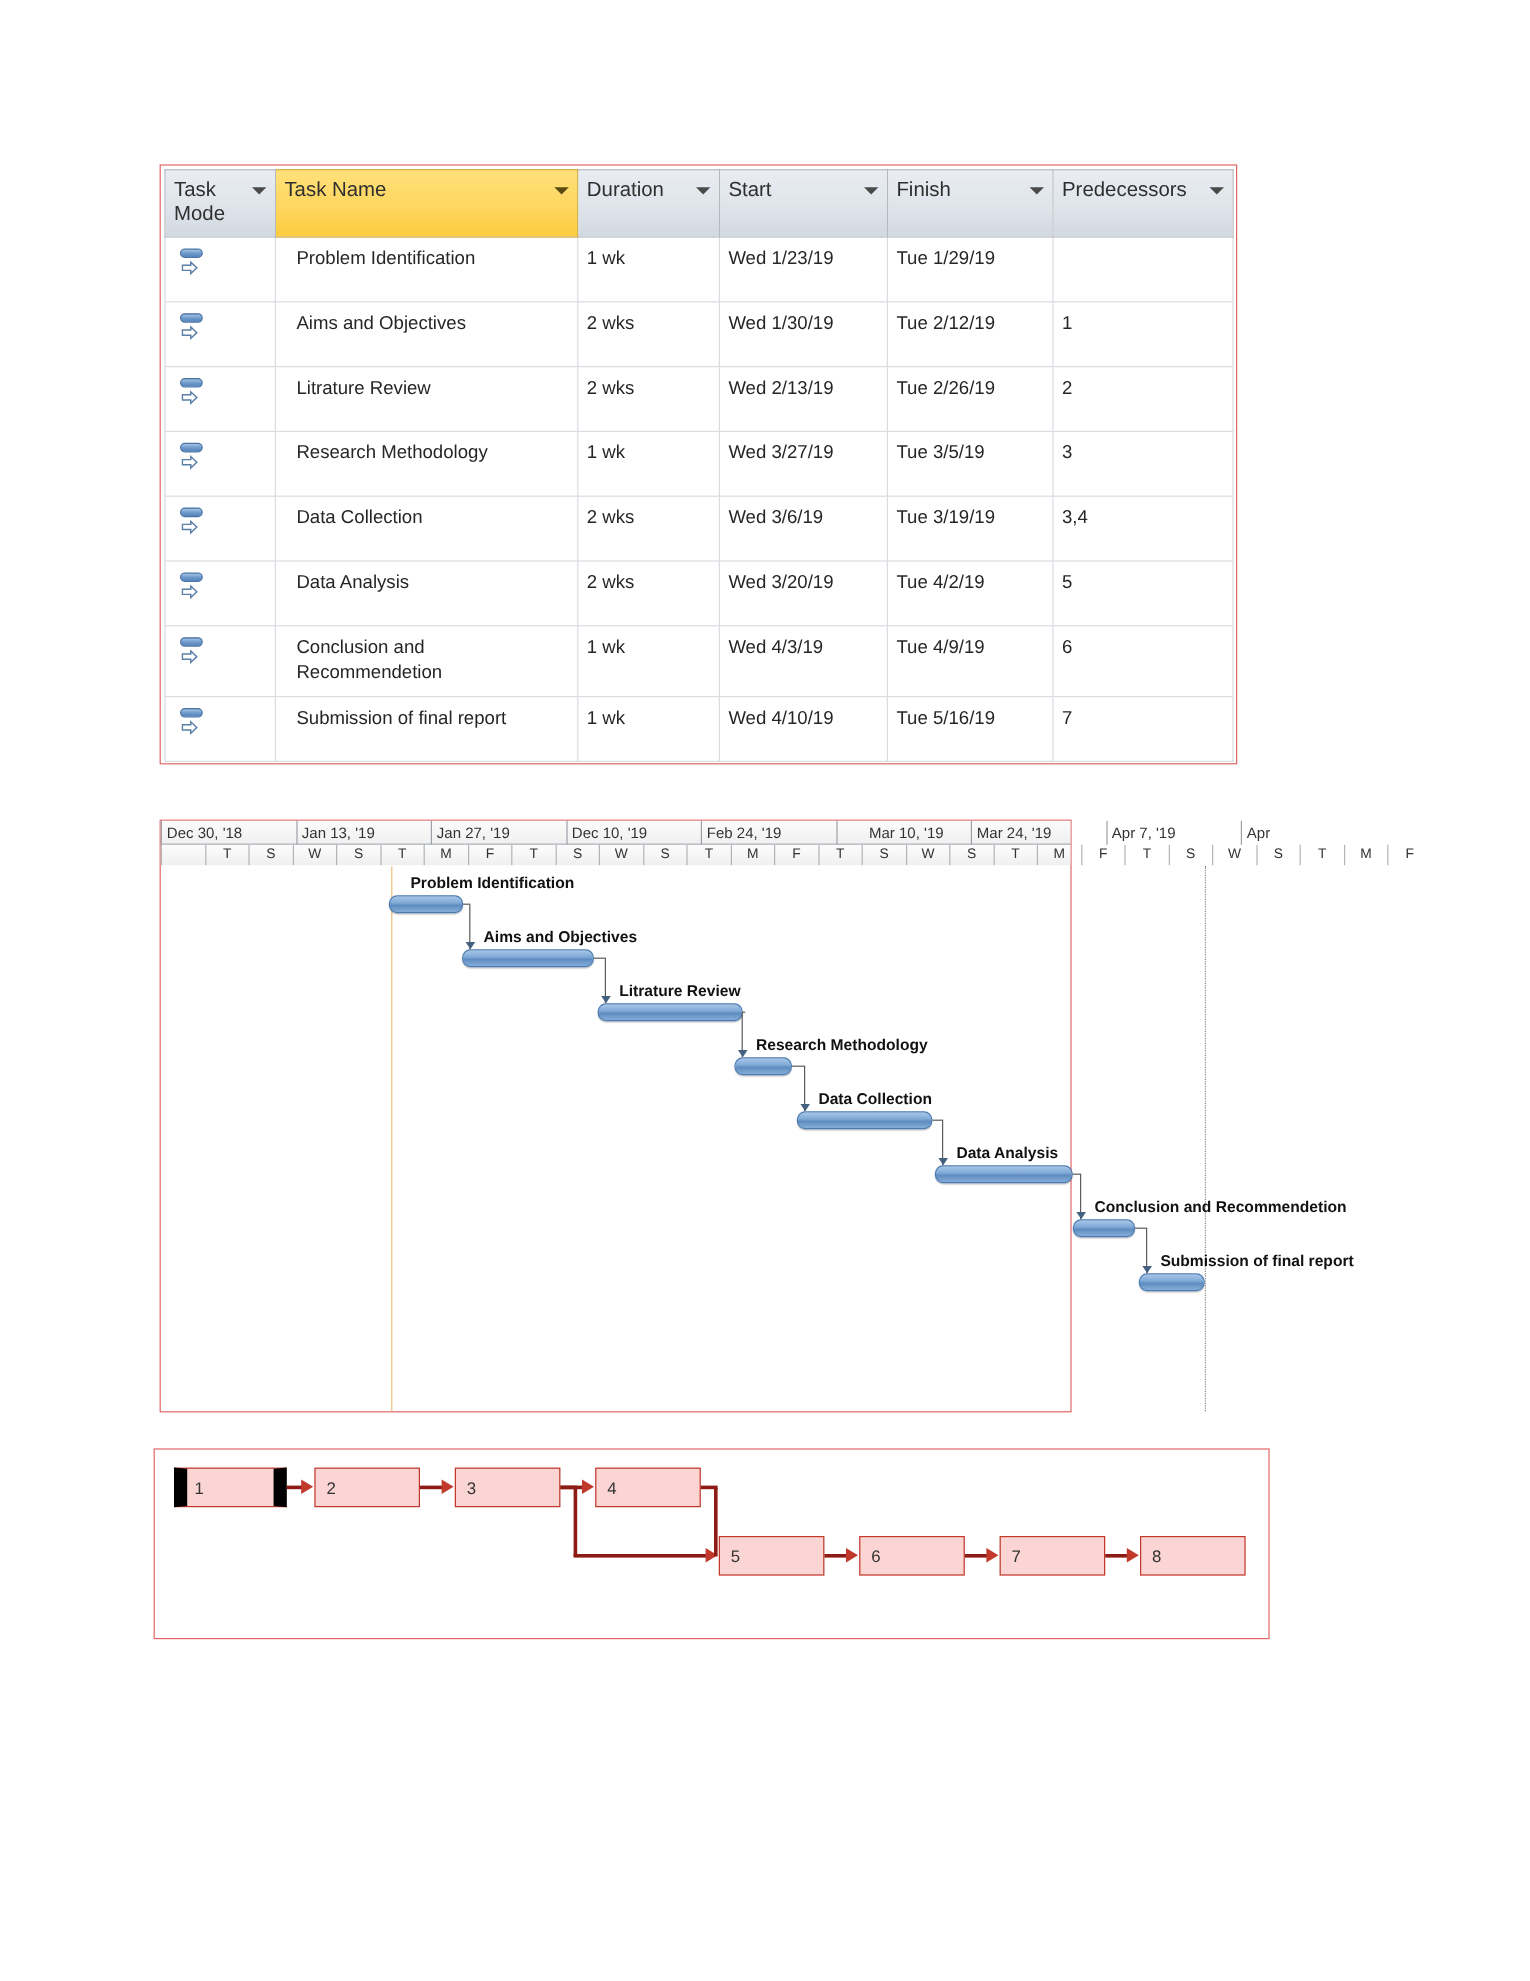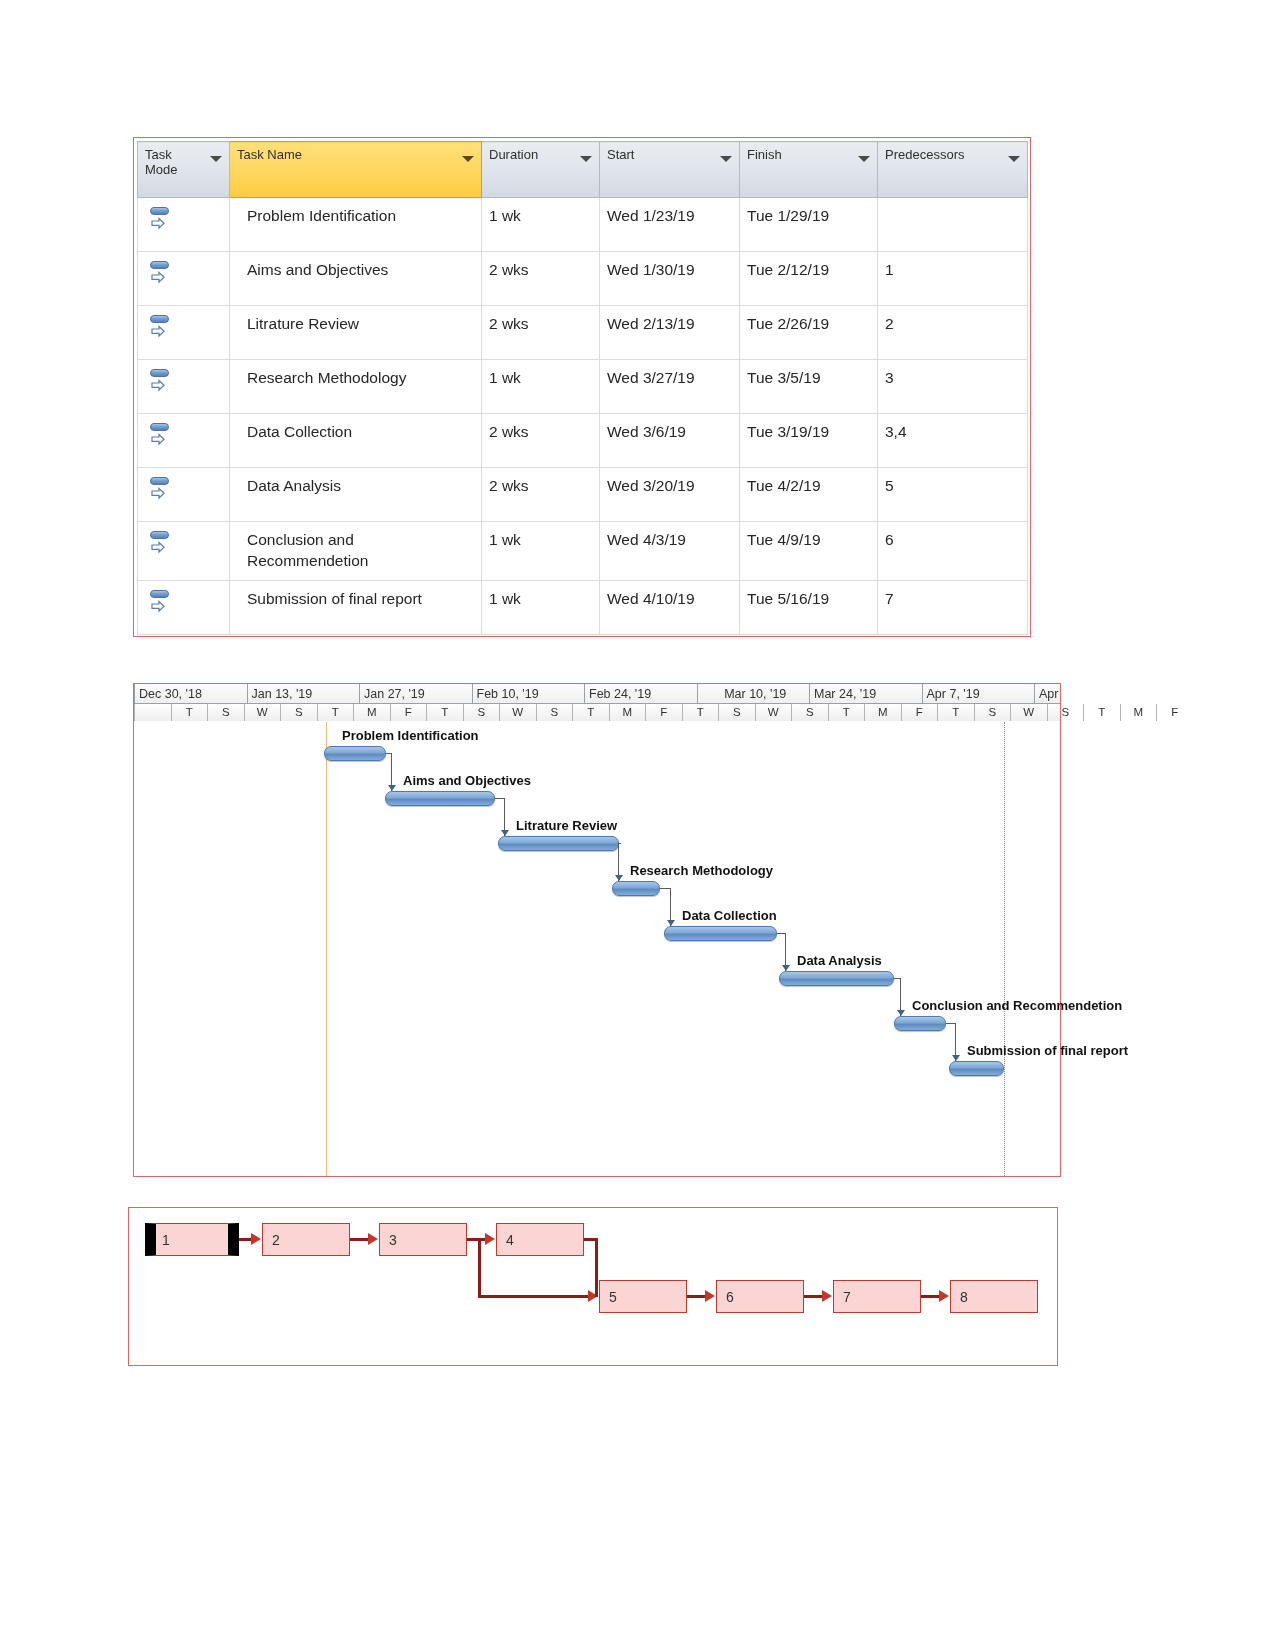--- a/index.html
+++ b/index.html
@@ -30,21 +30,21 @@
   #task-table col.c-name{width:252px;}
   #task-table col.c-dur{width:118px;}
   #task-table col.c-start{width:140px;}
   #task-table col.c-finish{width:138px;}
   #task-table col.c-pred{width:150px;}
 
   #task-table thead th{
     background:linear-gradient(to bottom,#e9edf2 0%,#dfe4eb 55%,#d2d8e0 100%);
     border:1px solid #b4b9c0;
     border-left:none;
-    font-size:13px;
+    font-size:17px;
     font-weight:400;
     color:#2f2f2f;
     text-align:left;
     padding:6px 6px 6px 7px;
     vertical-align:top;
     height:56px;
     position:relative;
   }
   #task-table thead th:first-child{ border-left:1px solid #b4b9c0; }
   #task-table thead th.hl{
@@ -83,21 +83,21 @@
     background:linear-gradient(to bottom,#a8c4e4 0%,#6f9bcd 50%,#5683b8 100%);
     border:1px solid #4a74a5;
   }
   .tmode-icon .arw{
     position:absolute; left:3px; top:11px; width:14px; height:13px;
   }
 
   
   #gantt-panel{
     position:absolute; left:133px; top:683px;
-    width:928px; height:494px;
+    width:760px; height:494px;
     border:1.5px solid #e06666;
     background:#ffffff;
   }
   #gantt-head{ position:absolute; left:0; top:0; right:0; height:38px; }
   .gh-weeks{ position:relative; height:20px; border-bottom:1px solid #9aa0a6;
     background:linear-gradient(to bottom,#fbfbfb,#f0f0f0); }
   .gh-week{
     position:absolute; top:0; height:20px;
     border-left:1px solid #9aa0a6;
     font-size:12.5px; color:#333;
@@ -326,21 +326,21 @@
       </tbody>
   </table>
 </div>
 
 <div id="gantt-panel">
   <div id="gantt-head">
     <div class="gh-weeks" id="gh-weeks">
         <div class="gh-week" style="left: 0px; width: 112.5px;">Dec 30, '18</div>
         <div class="gh-week" style="left: 112.5px; width: 112.5px;">Jan 13, '19</div>
         <div class="gh-week" style="left: 225px; width: 112.5px;">Jan 27, '19</div>
-        <div class="gh-week" style="left: 337.5px; width: 112.5px;">Feb 10, '19</div>
+        <div class="gh-week" style="left: 337.5px; width: 112.5px;">Dec 10, '19</div>
         <div class="gh-week" style="left: 450px; width: 112.5px;">Feb 24, '19</div>
         <div class="gh-week" style="left: 562.5px; width: 112.5px; text-align: center;">Mar 10, '19</div>
         <div class="gh-week" style="left: 675px; width: 112.5px;">Mar 24, '19</div>
         <div class="gh-week" style="left: 787.5px; width: 112.5px;">Apr 7, '19</div>
         <div class="gh-week" style="left: 900px; width: 112.5px;">Apr</div>
       </div>
     <div class="gh-days" id="gh-days">
         <div class="gh-day" style="left: 0px; width: 36.5px;"></div>
         <div class="gh-day" style="left: 36.5px; width: 36.5px;">T</div>
         <div class="gh-day" style="left: 73px; width: 36.5px;">S</div>

